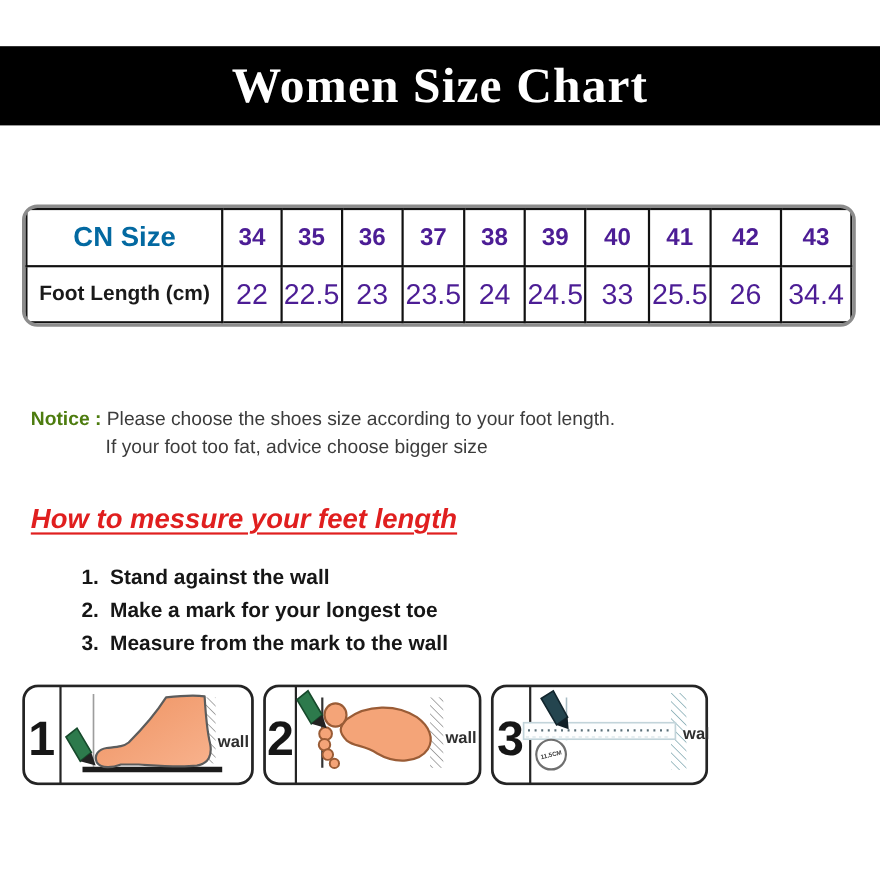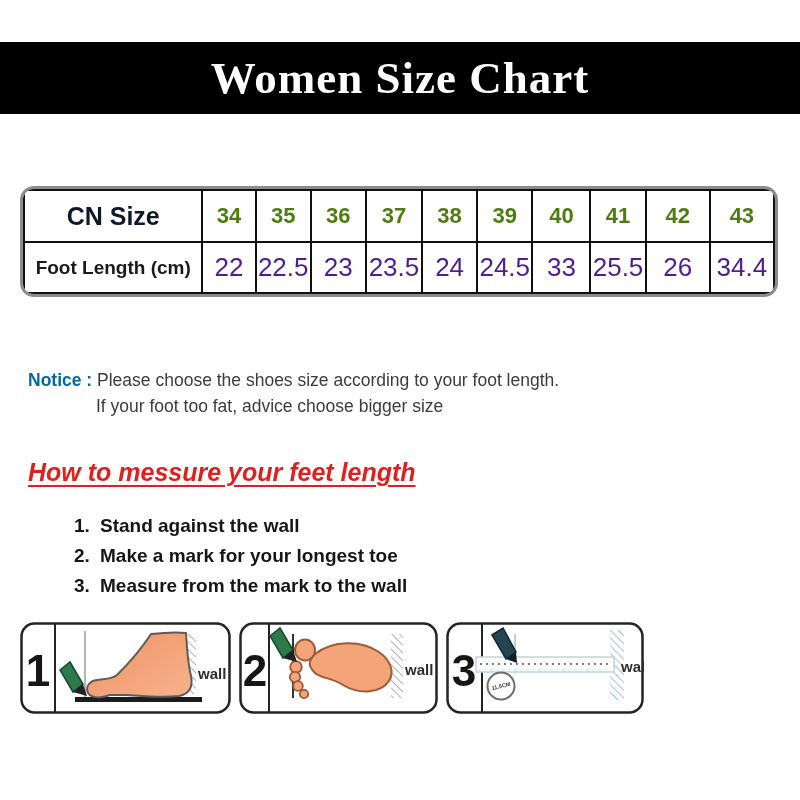--- a/index.html
+++ b/index.html
@@ -11,29 +11,29 @@
   .banner-title{width:100%;text-align:center;line-height:72px;color:#fff;
         font-family:"Liberation Serif",serif;font-weight:700;font-size:45px;letter-spacing:1px;}
 
   
   .table-wrap{position:absolute;top:186px;left:20px;width:752px;
         border:3px solid #8c8c8c;border-radius:14px;overflow:hidden;background:#fff;}
   .size-table{width:100%;border-collapse:collapse;table-layout:fixed;}
   .size-table td{border:2px solid #111;text-align:center;vertical-align:middle;padding:0;}
   .row-size td{height:50px;}
   .row-cm td,.row-inch td{height:49px;}
-  td.lbl-big{font-size:25px;font-weight:700;color:#0f172a;}
+  td.lbl-big{font-size:25px;font-weight:700;color:#0369a1;}
   td.lbl{font-size:19px;font-weight:700;color:#1a1a1a;}
-  .row-size td.val{font-size:22px;font-weight:700;color:#4d7c0f;}
+  .row-size td.val{font-size:22px;font-weight:700;color:#4c1d95;}
   .row-cm td.val{font-size:26px;font-weight:400;color:#4c1d95;}
   .row-inch td.val{font-size:21px;font-weight:400;color:#4f4f4f;}
 
   
   .notice{position:absolute;top:367px;left:28px;font-size:17.5px;line-height:26px;color:#3c3c3c;}
-  .notice-label{font-weight:700;color:#0369a1;}
+  .notice-label{font-weight:700;color:#4d7c0f;}
   .notice-line2{margin-left:68px;}
 
   
   .guide-heading{position:absolute;top:458px;left:28px;font-size:25px;font-weight:700;
         font-style:italic;color:#e01f1f;text-decoration:underline;text-underline-offset:4px;
         text-decoration-thickness:2px;}
   .steps{position:absolute;top:511px;left:34px;}
   .step{font-size:19px;font-weight:700;color:#161616;line-height:30px;margin-left:40px;}
   .step-num{display:inline-block;width:26px;}
 

